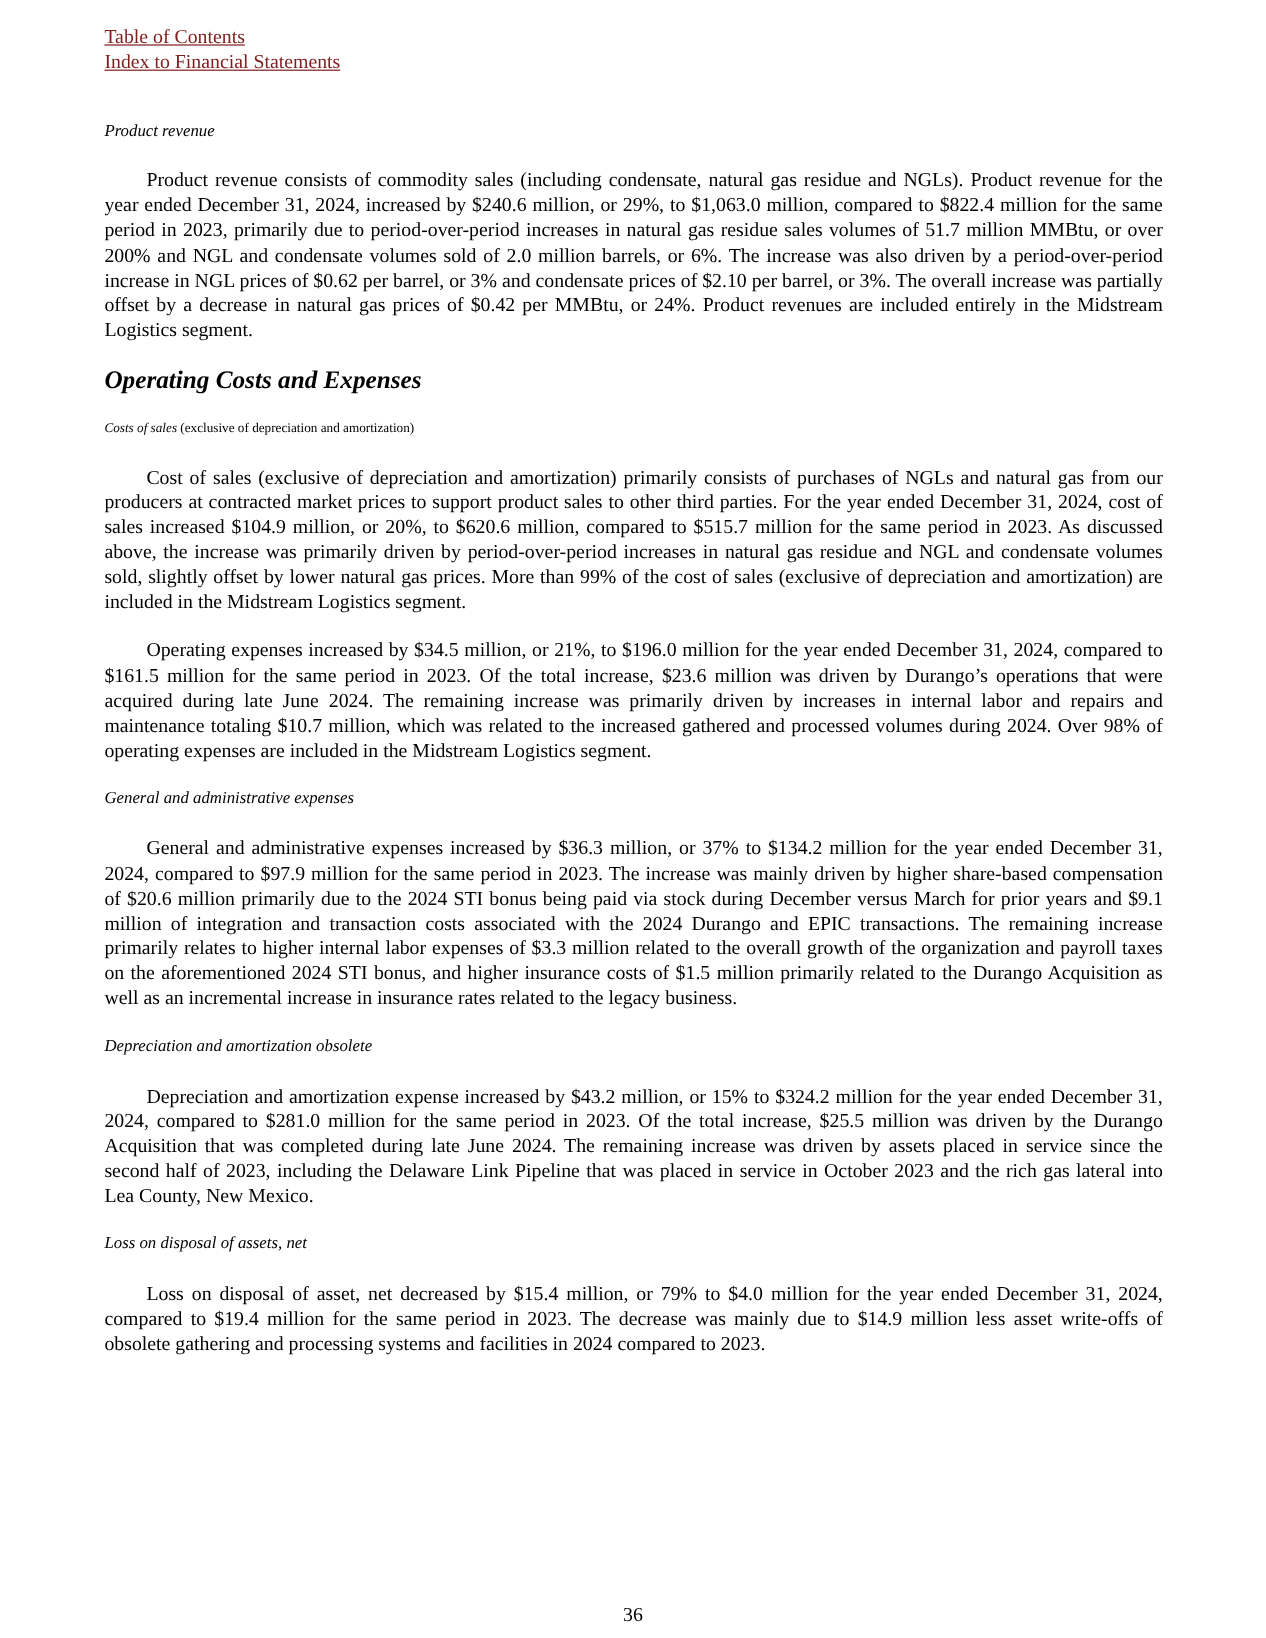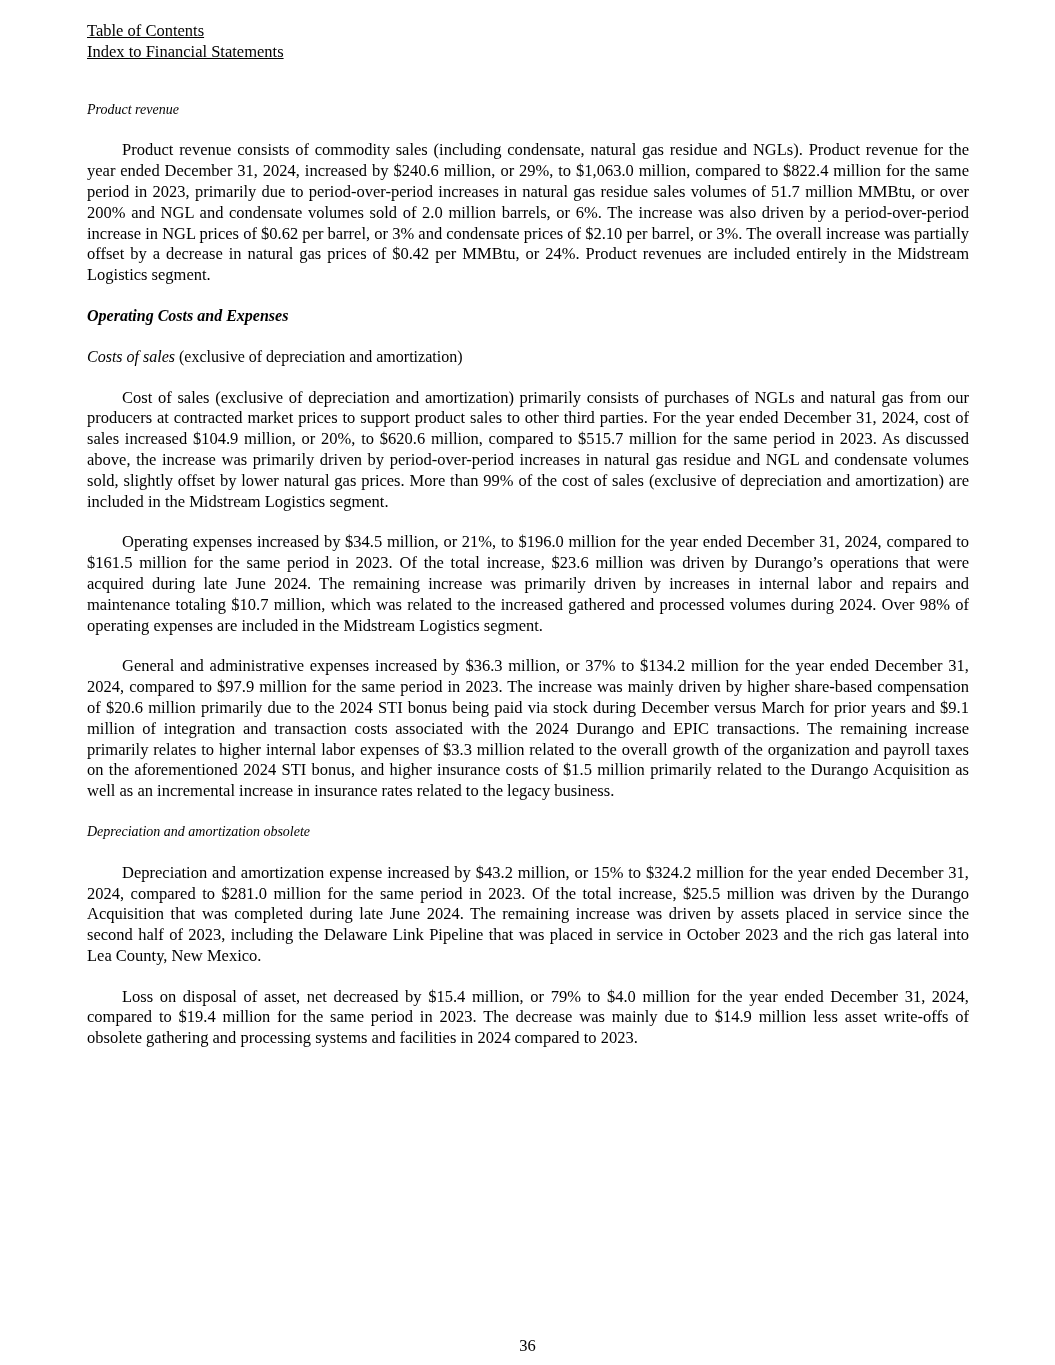--- a/index.html
+++ b/index.html
@@ -20,43 +20,43 @@
     margin: 0 auto;
     background: #ffffff;
     position: relative;
     padding: 21px 86px 60px 87px;
   }
   .top-links {
     margin: 0 0 0 0;
   }
   .doc-link {
     display: block;
-    color: #000000;
+    color: #7f1d1d;
     text-decoration: underline;
     cursor: pointer;
     width: max-content;
   }
   .h-italic {
     font-style: italic;
     font-weight: normal;
     font-size: 14px;
     margin: 20px 0 0 0;
   }
   .h-bold-italic {
     font-style: italic;
     font-weight: bold;
-    font-size: 16px;
+    font-size: 21px;
     margin: 20px 0 0 0;
   }
   .h-first {
     margin-top: 37px;
   }
   .h-mixed {
     font-weight: normal;
-    font-size: 16px;
+    font-size: 11px;
     margin: 20px 0 0 0;
   }
   .h-mixed .i {
     font-style: italic;
   }
   .para {
     margin: 20px 0 0 0;
     text-align: justify;
     text-indent: 35px;
   }
@@ -84,27 +84,29 @@
 
   <h3 class="h-bold-italic">Operating Costs and Expenses</h3>
 
   <h3 class="h-mixed"><span class="i">Costs of sales</span><span> (exclusive of depreciation and amortization)</span></h3>
 
   <p class="para">Cost of sales (exclusive of depreciation and amortization) primarily consists of purchases of NGLs and natural gas from our producers at contracted market prices to support product sales to other third parties. For the year ended December 31, 2024, cost of sales increased $104.9 million, or 20%, to $620.6 million, compared to $515.7 million for the same period in 2023. As discussed above, the increase was primarily driven by period-over-period increases in natural gas residue and NGL and condensate volumes sold, slightly offset by lower natural gas prices. More than 99% of the cost of sales (exclusive of depreciation and amortization) are included in the Midstream Logistics segment.</p>
 
 
   <p class="para">Operating expenses increased by $34.5 million, or 21%, to $196.0 million for the year ended December 31, 2024, compared to $161.5 million for the same period in 2023. Of the total increase, $23.6 million was driven by Durango’s operations that were acquired during late June 2024. The remaining increase was primarily driven by increases in internal labor and repairs and maintenance totaling $10.7 million, which was related to the increased gathered and processed volumes during 2024. Over 98% of operating expenses are included in the Midstream Logistics segment.</p>
 
+  <h3 class="h-italic">General and administrative expenses</h3>
 
   <p class="para">General and administrative expenses increased by $36.3 million, or 37% to $134.2 million for the year ended December 31, 2024, compared to $97.9 million for the same period in 2023. The increase was mainly driven by higher share-based compensation of $20.6 million primarily due to the 2024 STI bonus being paid via stock during December versus March for prior years and $9.1 million of integration and transaction costs associated with the 2024 Durango and EPIC transactions. The remaining increase primarily relates to higher internal labor expenses of $3.3 million related to the overall growth of the organization and payroll taxes on the aforementioned 2024 STI bonus, and higher insurance costs of $1.5 million primarily related to the Durango Acquisition as well as an incremental increase in insurance rates related to the legacy business.</p>
 
   <h3 class="h-italic">Depreciation and amortization obsolete</h3>
 
   <p class="para">Depreciation and amortization expense increased by $43.2 million, or 15% to $324.2 million for the year ended December 31, 2024, compared to $281.0 million for the same period in 2023. Of the total increase, $25.5 million was driven by the Durango Acquisition that was completed during late June 2024. The remaining increase was driven by assets placed in service since the second half of 2023, including the Delaware Link Pipeline that was placed in service in October 2023 and the rich gas lateral into Lea County, New Mexico.</p>
 
+  <h3 class="h-italic">Loss on disposal of assets, net</h3>
 
   <p class="para">Loss on disposal of asset, net decreased by $15.4 million, or 79% to $4.0 million for the year ended December 31, 2024, compared to $19.4 million for the same period in 2023. The decrease was mainly due to $14.9 million less asset write-offs of obsolete gathering and processing systems and facilities in 2024 compared to 2023.</p>
 
 
 
 
   <div class="page-footer">
     <span>36</span>
   </div>
 

